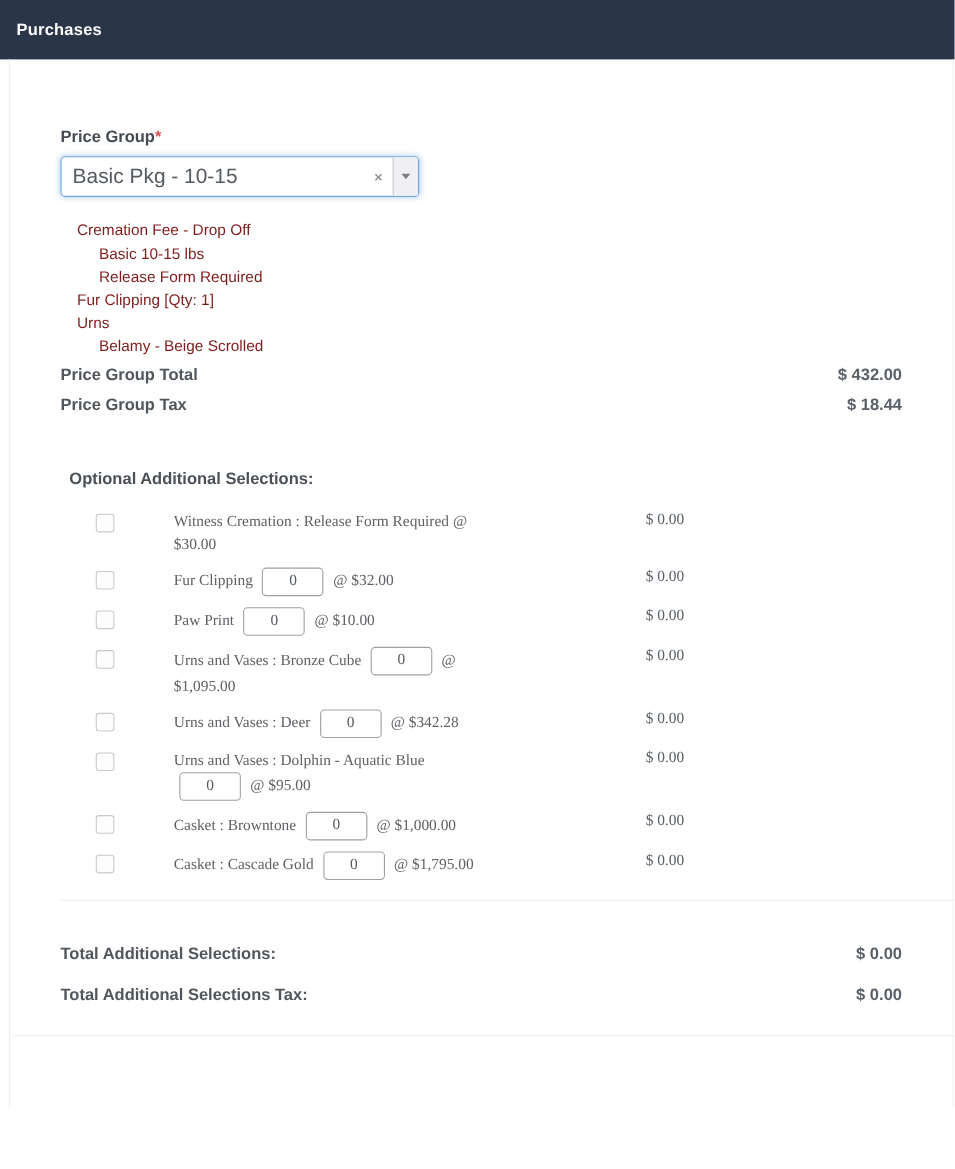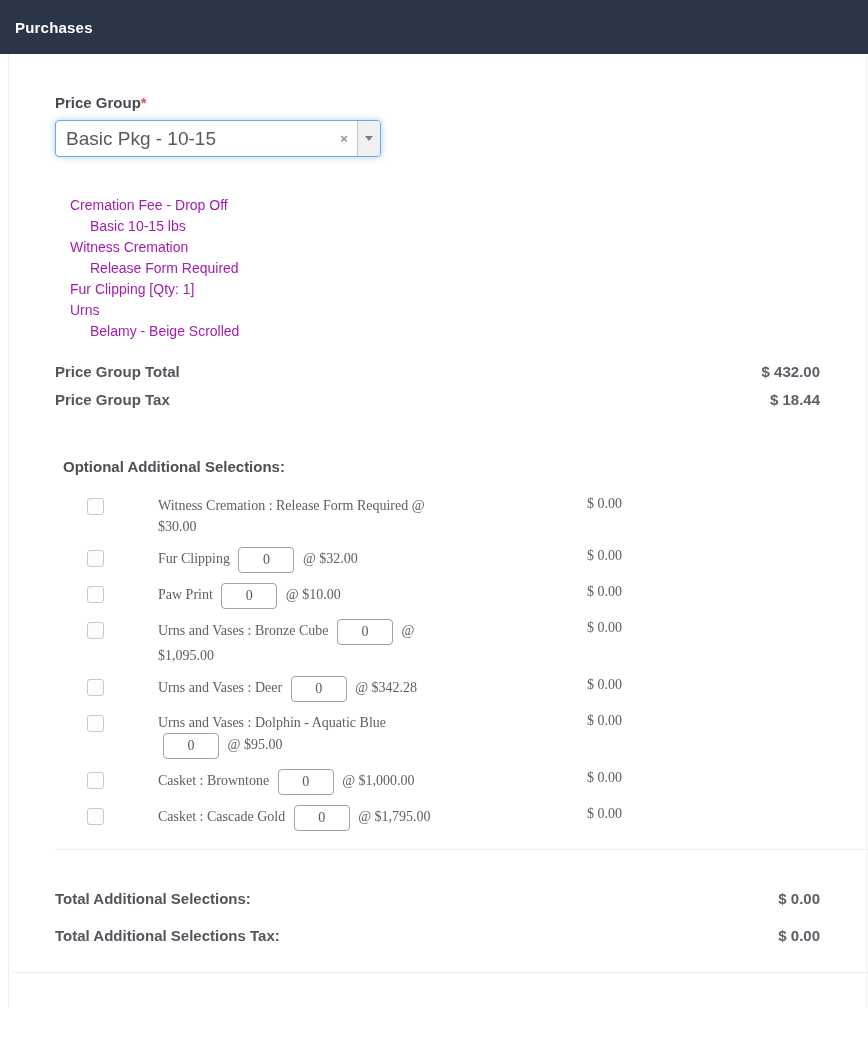--- a/index.html
+++ b/index.html
@@ -7,41 +7,41 @@
     font-family:"Liberation Sans","DejaVu Sans",sans-serif; }
   .panel { position:relative; width:868px; height:1007px; background:#fff; overflow:hidden; }
   .left-edge { position:absolute; left:8px; top:54px; bottom:0; width:1px; background:#ededed; }
   .right-edge { position:absolute; right:1px; top:54px; bottom:0; width:1px; background:#f1f1f1; }
 
   .hdr { height:54px; background:#2b3548; display:flex; align-items:center; padding:0 15px; }
   .hdr-title { color:#ffffff; font-size:15px; font-weight:700; letter-spacing:.2px; }
 
   .content { padding:40px 48px 0 55px; }
 
-  .pg-label { font-size:15px; font-weight:700; color:#454b52; margin-bottom:9px; }
+  .pg-label { font-size:15px; font-weight:700; color:#454b52; margin-bottom:9px;margin-top:22px; }
   .req { color:#d9534f; }
 
   .combo { display:flex; width:326px; height:37px; border:1px solid #6fa8dc; border-radius:4px;
     box-shadow:0 0 6px rgba(98,158,226,.55); background:#fff; overflow:hidden; }
   .combo-text { flex:1; display:flex; align-items:center; padding:0 10px; font-size:19px; color:#555a60; }
   .combo-clear { width:26px; display:flex; align-items:center; justify-content:center;
     color:#8a8f94; font-size:13px; font-weight:700; cursor:pointer; }
   .combo-toggle { width:23px; background:#f0f0f2; border-left:1px solid #c4c8cc;
     display:flex; align-items:center; justify-content:center; cursor:pointer; }
   .caret { width:0; height:0; border-left:4px solid transparent; border-right:4px solid transparent;
     border-top:5px solid #7a7f85; }
 
-  .pg-items { margin-top:38px; font-size:14px; color:#a21caf; line-height:21px; }
+  .pg-items { margin-top:20px; font-size:14px; color:#7f1d1d; line-height:21px; }
   .pg-item { padding-left:15px; }
   .pg-item.ind { padding-left:35px; }
 
   .tot-row { display:flex; justify-content:space-between; align-items:baseline;margin-top:16px; }
   .tot-row .lbl { font-size:15px; font-weight:600; color:#51565c; }
   .tot-row .val { font-size:15px; font-weight:600; color:#5a6067; }
-  .pg-total { margin-top:21px;gap:11px; }
+  .pg-total { margin-top:7px;gap:11px; }
   .pg-tax { margin-top:11px; }
 
   .opt-head { margin-top:50px; padding-left:8px; font-size:15px; font-weight:700; color:#4b5056; }
 
   .opt-rows { margin-top:20px; }
   .opt-row { display:flex; align-items:flex-start; margin-left:32px; margin-bottom:10px;font-family:Liberation Serif, serif; }
   .cbx { width:17px; height:17px; border:1px solid #c9c9c9; border-radius:3px; background:#fdfdfd;
     flex:0 0 17px; margin-top:3px; cursor:pointer; }
   .opt-label { width:290px; margin-left:54px; font-size:14px; color:#5d6064; line-height:21px; }
   .qty { width:56px; height:26px; border:1px solid #9ba1a6; border-radius:4px; text-align:center;
@@ -80,21 +80,20 @@
       <div class="combo-text">Basic Pkg - 10-15</div>
       <div class="combo-clear">×</div>
       <div class="combo-toggle">
         <span class="caret"></span>
       </div>
     </div>
 
     <div class="pg-items">
         <div class="pg-item">Cremation Fee - Drop Off</div>
         <div class="pg-item ind">Basic 10-15 lbs</div>
-        <div class="pg-item">Witness Cremation</div>
         <div class="pg-item ind">Release Form Required</div>
         <div class="pg-item">Fur Clipping [Qty: 1]</div>
         <div class="pg-item">Urns</div>
         <div class="pg-item ind">Belamy - Beige Scrolled</div>
       </div>
 
     <div class="tot-row pg-total">
       <span class="lbl">Price Group Total</span>
       <span class="val">$ 432.00</span>
     </div>

